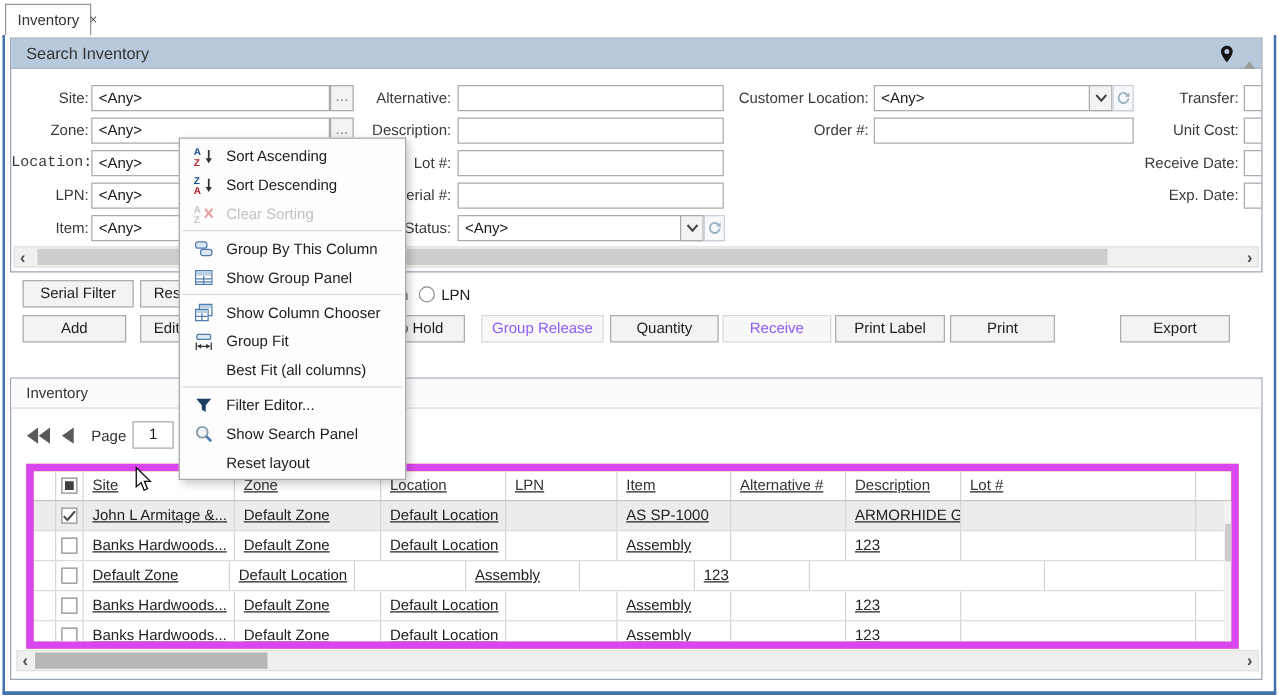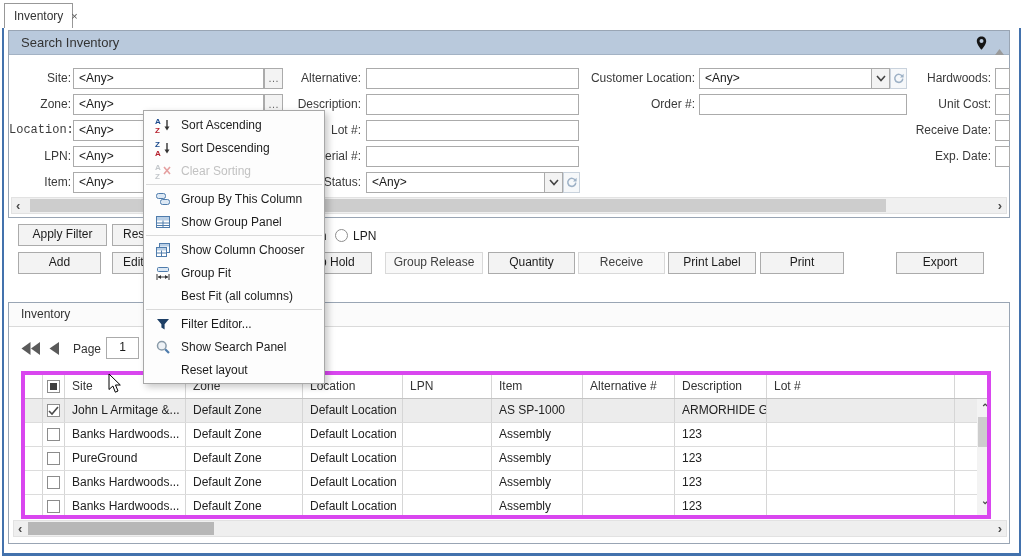--- a/index.html
+++ b/index.html
@@ -22,31 +22,31 @@
   .panel-hd.light{background:#fbfbfb;border-bottom:1px solid #dadada;font-size:12px;color:#333;}
   
   .lbl{position:absolute;text-align:right;color:#3a3a3a;font-size:12px;line-height:21px;white-space:nowrap;}
   .inp{position:absolute;border:1px solid #ababab;background:#fff;box-sizing:border-box;height:21px;
        font-size:12px;line-height:19px;padding:0 5px;color:#1a1a1a;white-space:nowrap;overflow:hidden;}
   .sq{position:absolute;box-sizing:border-box;height:21px;border:1px solid #ababab;background:#f3f3f3;
       color:#666;text-align:center;font-size:11px;line-height:17px;display:flex;align-items:center;justify-content:center;}
   .sq.pale{border-color:#c9d2dc;background:#f6f8fa;}
   .btn{position:absolute;box-sizing:border-box;border:1px solid #ababab;background:#f3f3f3;color:#1c1c1c;
        text-align:center;font-size:12px;height:22px;line-height:19px;}
-  .btn.dis{color:#404040;border-color:#d9d9d9;background:#f8f8f8;}
+  .btn.dis{color:#8b5cf6;border-color:#d9d9d9;background:#f8f8f8;}
   .btn.leftal{text-align:left;padding-left:10px;}
   
   .scroll{position:absolute;background:#f0f0f0;border:1px solid #e2e2e2;box-sizing:border-box;}
   .thumb{position:absolute;background:#cdcdcd;}
   .thumb.dark{background:#b7b7b7;}
   .sarrow{position:absolute;color:#4a4a4a;font-size:13px;line-height:15px;font-weight:bold;}
   
   .radio{position:absolute;width:13px;height:13px;border:1px solid #8e8e8e;border-radius:50%;background:#fff;box-sizing:border-box;}
   
-  .grid{position:absolute;border:4px solid #d946ef;background:#fdba74;box-sizing:border-box;overflow:hidden;}
+  .grid{position:absolute;border:6px solid #d946ef;background:#fdba74;box-sizing:border-box;overflow:hidden;text-decoration:underline;}
   .grow{display:flex;height:23px;border-bottom:1px solid #dcdcdc;background:#fff;}
   .grow.hd{border-bottom:1px solid #c3c3c3;}
   .grow.sel{background:#ececec;}
   .gc{box-sizing:border-box;border-right:1px solid #d6d6d6;padding:0 0 0 7px;line-height:22px;
       font-size:12px;color:#222;white-space:nowrap;overflow:hidden;flex:none;}
   .gc.hdc{color:#333;}
   .c-ind{width:18px;padding:0;} .c-cb{width:22px;padding:0;display:flex;align-items:center;justify-content:center;}
   .c-site{width:121px;} .c-zone{width:117px;} .c-loc{width:100px;} .c-lpn{width:89px;}
   .c-item{width:91px;} .c-alt{width:92px;} .c-desc{width:92px;} .c-lot{width:188px;} .c-fill{width:22px;border-right:none;}
   .cb{width:13px;height:13px;border:1px solid #8c8c8c;background:#fff;box-sizing:border-box;
@@ -150,37 +150,37 @@
     <div class="sq pale" style="left:881px;top:37px;width:17px;">
       <svg width="11" height="11">
           <path d="M9.3 3.4 A4 4 0 1 0 9.8 5.6" fill="none" stroke="#9db1c6" stroke-width="1.5"></path>
           <path d="M10.6 0.8 L10.6 4.4 L7 4.4 Z" fill="#9db1c6"></path>
         </svg>
     </div>
 
     <div class="lbl" style="left:566px;top:63px;width:120px;">Order #:</div>
     <div class="inp" style="left:690px;top:63px;width:208px;"></div>
 
-    <div class="lbl" style="left:896px;top:37px;width:86px;">Hardwoods:</div>
+    <div class="lbl" style="left:896px;top:37px;width:86px;">Transfer:</div>
     <div class="inp" style="left:986px;top:37px;width:15px;"></div>
     <div class="lbl" style="left:896px;top:63px;width:86px;">Unit Cost:</div>
     <div class="inp" style="left:986px;top:63px;width:15px;"></div>
     <div class="lbl" style="left:896px;top:89px;width:86px;">Receive Date:</div>
     <div class="inp" style="left:986px;top:89px;width:15px;"></div>
     <div class="lbl" style="left:896px;top:115px;width:86px;">Exp. Date:</div>
     <div class="inp" style="left:986px;top:115px;width:15px;"></div>
 
     <div class="scroll" style="left:2px;top:166px;width:996px;height:17px;">
       <span class="sarrow" style="left:4px;top:0px;">‹</span>
       <div class="thumb" style="left:18px;top:1px;width:856px;height:13px;"></div>
       <span class="sarrow" style="right:4px;top:0px;">›</span>
     </div>
   </div>
 
-  <div class="btn" style="left:18px;top:224px;width:89px;">Apply Filter</div>
+  <div class="btn" style="left:18px;top:224px;width:89px;">Serial Filter</div>
   <div class="btn leftal" style="left:112px;top:224px;width:98px;">Reset Filter</div>
   <span class="abs" style="left:320px;top:226px;line-height:20px;color:#333;">n</span>
   <span class="radio" style="left:335px;top:229px;"></span>
   <span class="abs" style="left:353px;top:226px;line-height:20px;color:#1c1c1c;">LPN</span>
 
   <div class="btn" style="left:18px;top:252px;width:83px;">Add</div>
   <div class="btn leftal" style="left:112px;top:252px;width:98px;">Edit</div>
   <div class="btn" style="left:276px;top:252px;width:96px;">Group Hold</div>
   <div class="btn dis" style="left:385px;top:252px;width:98px;">Group Release</div>
   <div class="btn" style="left:488px;top:252px;width:87px;">Quantity</div>
@@ -263,21 +263,20 @@
         <div class="gc c-desc">123</div>
         <div class="gc c-lot"></div>
         <div class="gc c-fill"></div>
       </div>
 
       <div class="grow">
         <div class="gc c-ind"></div>
         <div class="gc c-cb">
             <span class="cb"></span>
           </div>
-        <div class="gc c-site">PureGround</div>
         <div class="gc c-zone">Default Zone</div>
         <div class="gc c-loc">Default Location</div>
         <div class="gc c-lpn"></div>
         <div class="gc c-item">Assembly</div>
         <div class="gc c-alt"></div>
         <div class="gc c-desc">123</div>
         <div class="gc c-lot"></div>
         <div class="gc c-fill"></div>
       </div>
 

